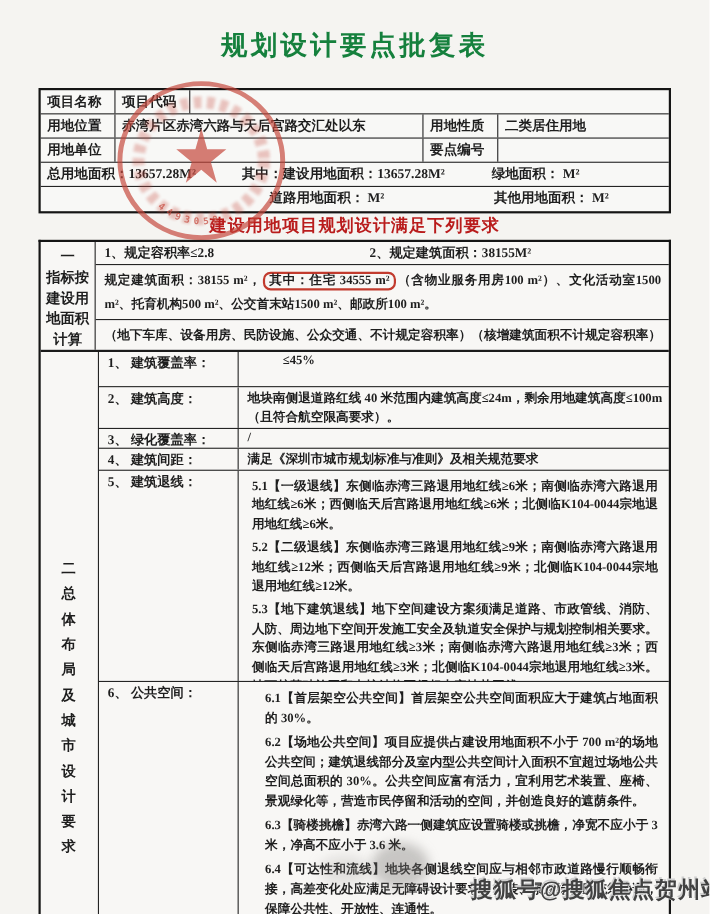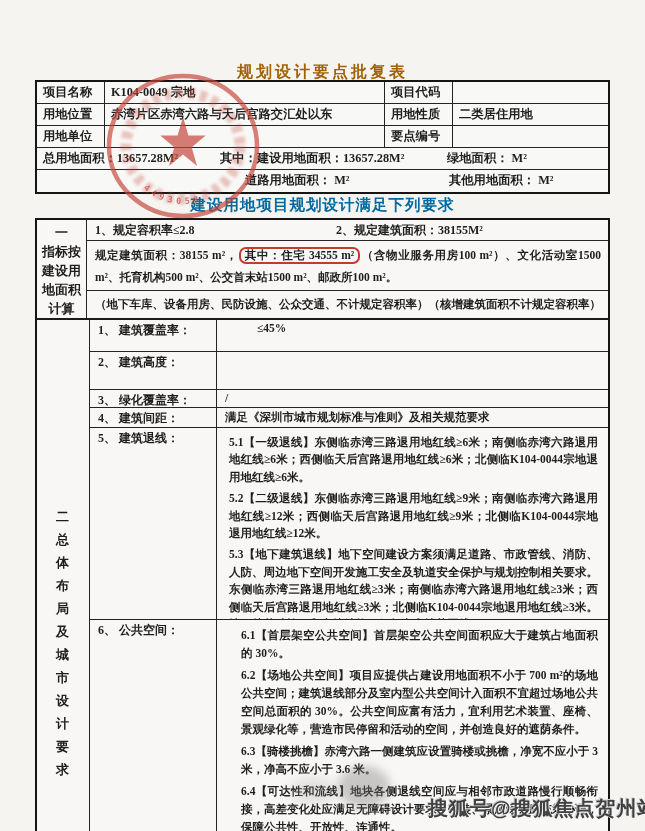--- a/index.html
+++ b/index.html
@@ -7,44 +7,44 @@
     position:relative;
     width:645px;height:831px;
     background:#f5f4f1;
     overflow:hidden;
     font-family:"Liberation Serif","DejaVu Serif",serif;
     color:#1e1e1e;
     font-weight:600;
   }
   .page *{box-sizing:border-box;}
   h1.title{
-    margin:0;padding-top:62px;
+    margin:0;padding-top:25px;
     text-align:center;
-    font-size:16px;font-weight:800;letter-spacing:3px;
-    color:#a16207;
+    font-size:24px;font-weight:800;letter-spacing:3px;
+    color:#15803d;
   }
   
   .htable{
     position:absolute;left:35px;top:80px;width:575px;
     border:2.5px solid #151515;background:rgba(255,255,255,.35);
   }
   .hrow{display:flex;height:22px;border-bottom:1.5px solid #242424;}
   .hrow:last-child{border-bottom:none;}
   .hcell{padding:2px 6px 0 6px;font-size:12.3px;overflow:hidden;white-space:nowrap;}
   .hl1{width:68px;border-right:1.5px solid #242424;}
   .hv1{width:280px;border-right:1.5px solid #242424;}
   .hl2{width:68px;border-right:1.5px solid #242424;}
   .hv2{flex:1;}
   .arow{position:relative;height:22px;border-bottom:1.5px solid #242424;font-size:12.3px;}
   .arow:last-child{border-bottom:none;}
   .arow span{position:absolute;top:2px;white-space:nowrap;}
   
   h2.sec-heading{
     margin:0;position:absolute;left:0;top:195px;width:100%;
-    text-align:center;font-size:15.5px;font-weight:800;letter-spacing:1px;color:#0369a1;
+    text-align:center;font-size:15.5px;font-weight:800;letter-spacing:1px;color:#b91c1c;
   }
   
   .mtable{
     position:absolute;left:35px;top:218px;width:575px;height:660px;
     border:2.5px solid #151515;border-bottom:none;
     background:rgba(255,255,255,.3);
     display:flex;flex-direction:column;
   }
   .secgrp{display:flex;}
   .label-col{
@@ -107,21 +107,20 @@
 </head>
 <body>
 
 <div class="page">
 
   <h1 class="title">规划设计要点批复表</h1>
 
   <div class="htable">
     <div class="hrow">
       <div class="hcell hl1">项目名称</div>
-      <div class="hcell hv1">K104-0049 宗地</div>
       <div class="hcell hl2">项目代码</div>
       <div class="hcell hv2"></div>
     </div>
     <div class="hrow">
       <div class="hcell hl1">用地位置</div>
       <div class="hcell hv1">赤湾片区赤湾六路与天后宫路交汇处以东</div>
       <div class="hcell hl2">用地性质</div>
       <div class="hcell hv2">二类居住用地</div>
     </div>
     <div class="hrow">
@@ -176,20 +175,21 @@
 计
 要
 求</div>
       <div class="sec2-body">
         <div class="mrow r1">
           <div class="mlabel">1、 建筑覆盖率：</div>
           <div class="mcontent">≤45%</div>
         </div>
         <div class="mrow r2">
           <div class="mlabel">2、 建筑高度：</div>
+          <div class="mcontent">地块南侧退道路红线 40 米范围内建筑高度≤24m，剩余用地建筑高度≤100m（且符合航空限高要求）。</div>
         </div>
         <div class="mrow r3">
           <div class="mlabel">3、 绿化覆盖率：</div>
           <div class="mcontent">/</div>
         </div>
         <div class="mrow r4">
           <div class="mlabel">4、 建筑间距：</div>
           <div class="mcontent">满足《深圳市城市规划标准与准则》及相关规范要求</div>
         </div>
         <div class="mrow r5">

